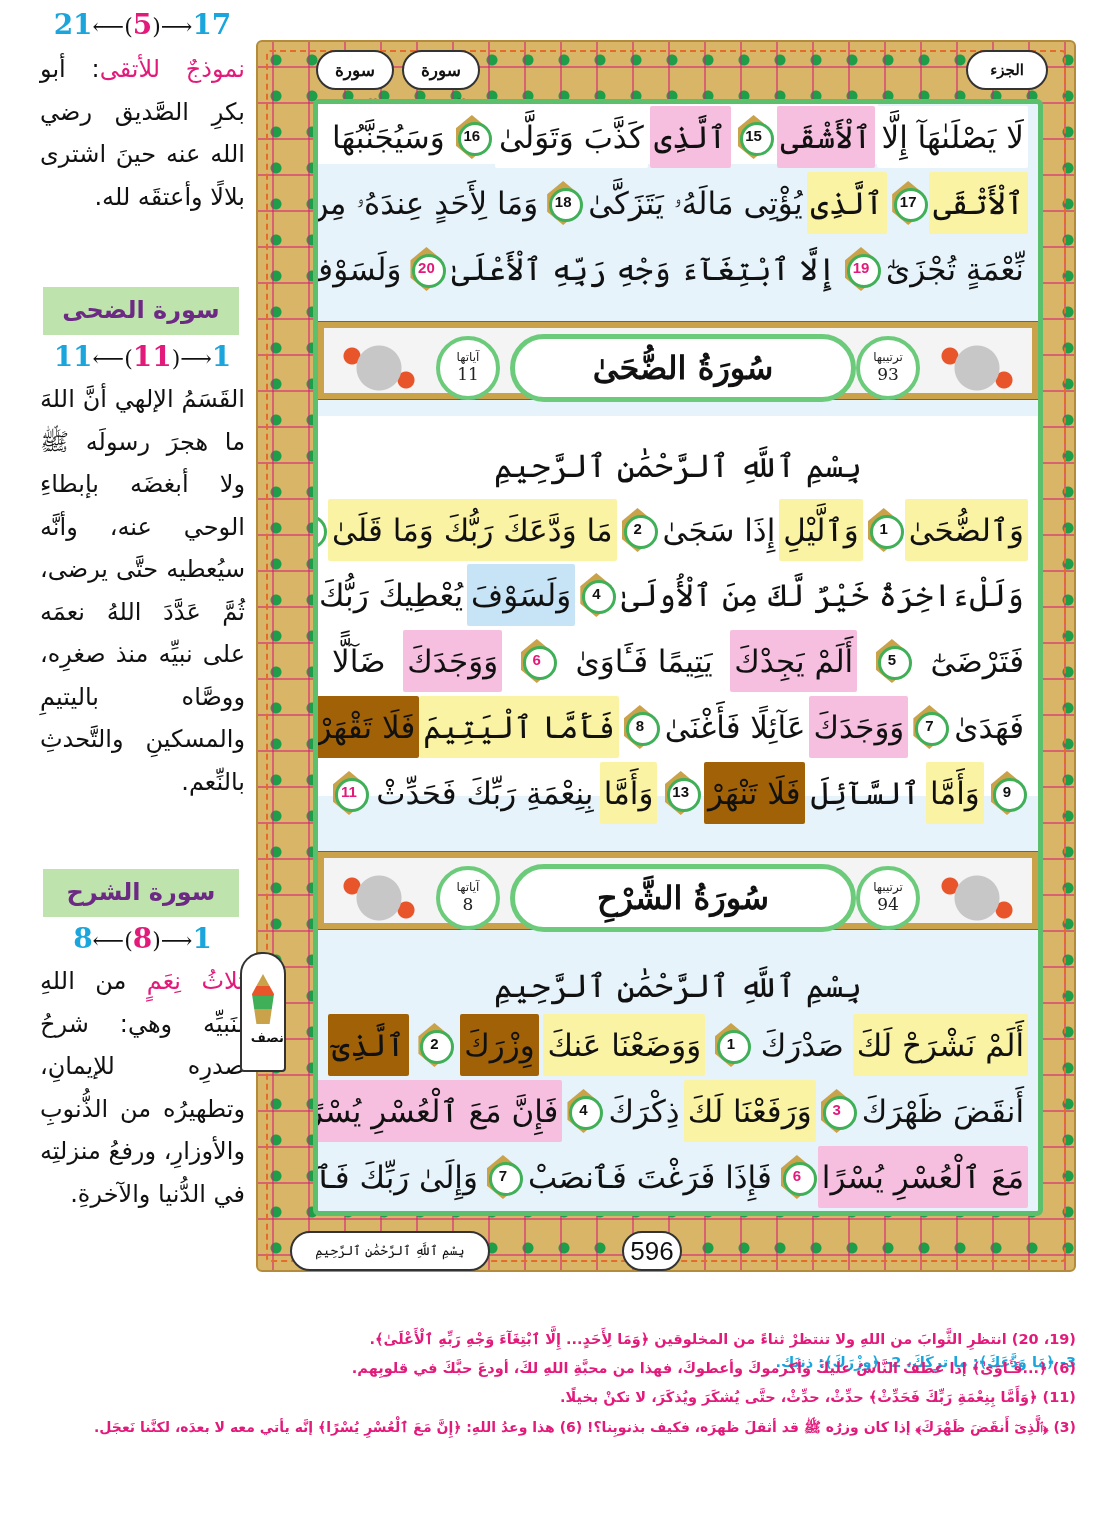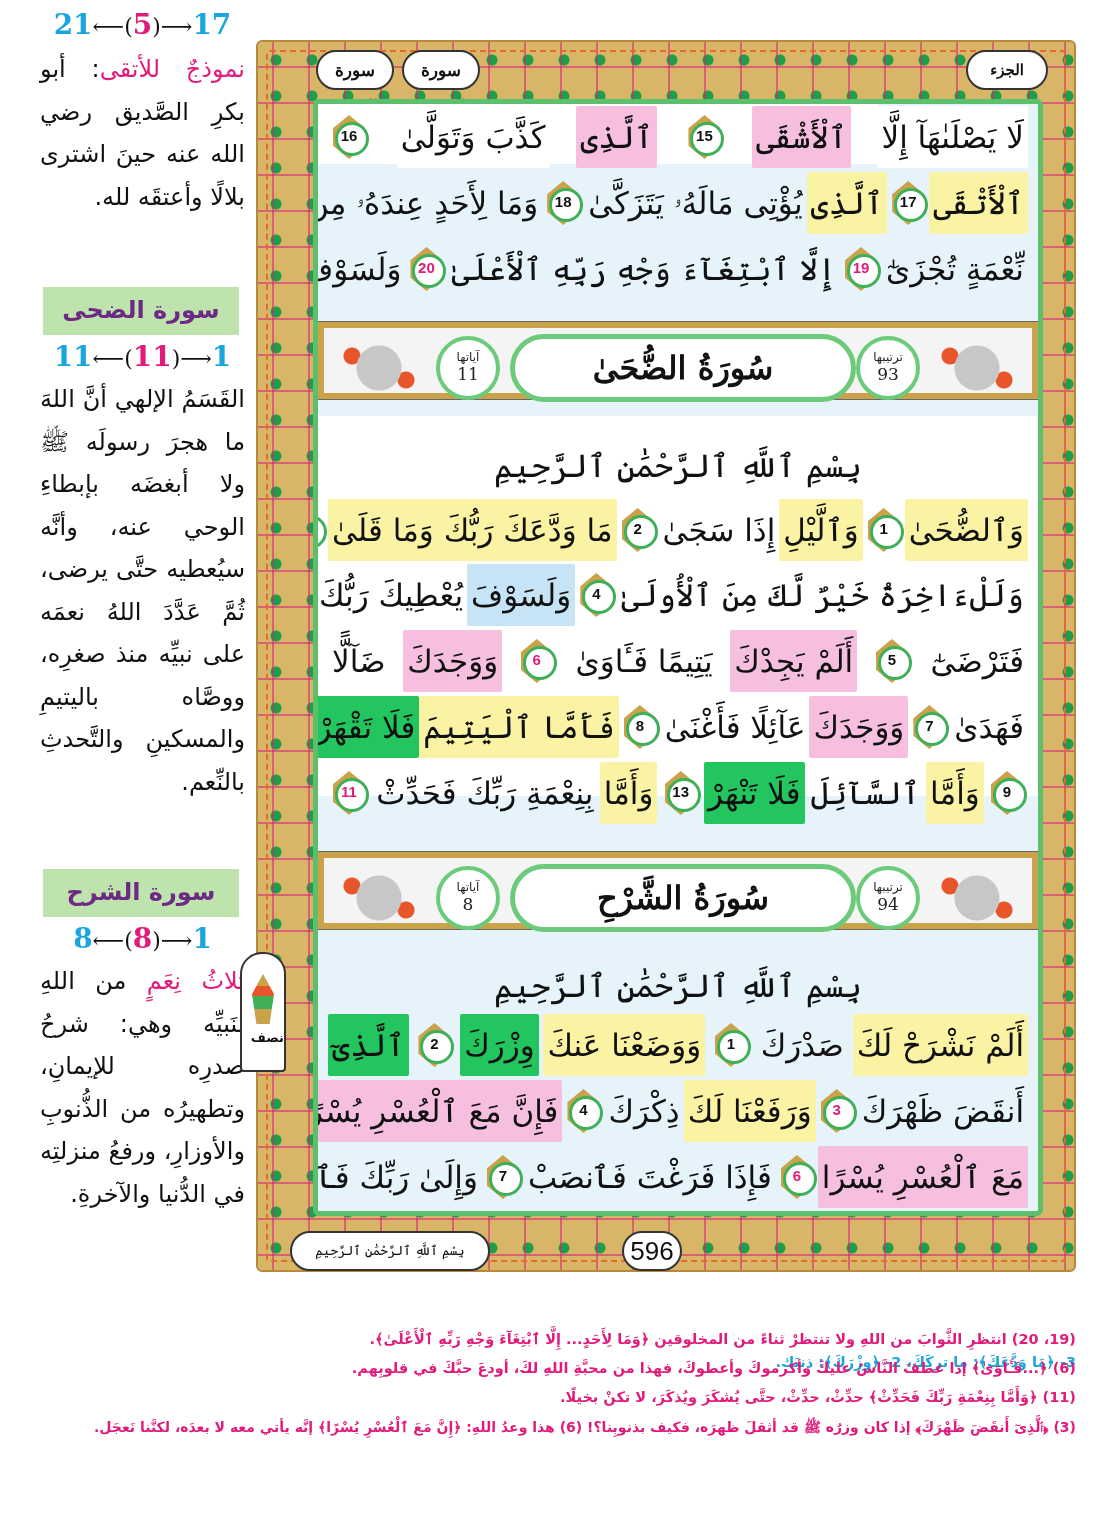--- a/index.html
+++ b/index.html
@@ -33,21 +33,21 @@
   .content { position: absolute; left: 313px; top: 99px; width: 730px; height: 1117px;
     background: #e6f3fb; border: 5px solid #5cbf6b; border-radius: 6px; overflow: hidden; }
 
   .line { position: absolute; left: 10px; right: 10px; height: 62px; direction: rtl; white-space: nowrap;
     font-family: "DejaVu Serif", serif; font-size: 31px; line-height: 62px; color: #111;
     display: flex; align-items: center; justify-content: space-between; }
   .seg { padding: 0 4px; border-radius: 2px; }
   .seg.pink { background: #f6bfdf; }
   .seg.yellow { background: #fbf3a4; }
   .seg.blue { background: #c6e4f5; }
-  .seg.gray { background: #22c55e; }
+  .seg.gray { background: #a16207; }
   .seg.white { background: #ffffff; }
 
   .ayah-marker { display: inline-flex; align-items: center; justify-content: center; width: 38px; height: 44px;
     position: relative; flex: 0 0 auto; margin: 0 2px; }
   .ayah-marker::before { content: ""; position: absolute; left: 3px; top: 0; width: 32px; height: 44px;
     background: #c9a24a; clip-path: polygon(50% 0, 100% 30%, 100% 70%, 50% 100%, 0 70%, 0 30%); }
   .ayah-marker::after { content: ""; position: absolute; left: 5px; top: 7px; width: 28px; height: 28px;
     border-radius: 50%; background: #fff; border: 3px solid #3faf58; }
   .ayah-marker span { position: relative; z-index: 2; font-family: "Liberation Sans", sans-serif; font-weight: bold;
     font-size: 15px; color: #111; line-height: 1; margin-top: -4px; }
@@ -142,20 +142,21 @@
       <span class="seg white">لَا يَصْلَىٰهَآ إِلَّا</span>
       <span class="seg pink">ٱلْأَشْقَى</span>
       <span class="ayah-marker">
         <span>15</span>
       </span>
       <span class="seg pink">ٱلَّذِى</span>
       <span class="seg white">كَذَّبَ وَتَوَلَّىٰ</span>
       <span class="ayah-marker">
         <span>16</span>
       </span>
+      <span class="seg none">وَسَيُجَنَّبُهَا</span>
     </div>
   <div class="line" style="top:68px;">
       <span class="seg yellow">ٱلْأَتْقَى</span>
       <span class="ayah-marker">
         <span>17</span>
       </span>
       <span class="seg yellow">ٱلَّذِى</span>
       <span class="seg none">يُؤْتِى مَالَهُۥ يَتَزَكَّىٰ</span>
       <span class="ayah-marker">
         <span>18</span>

